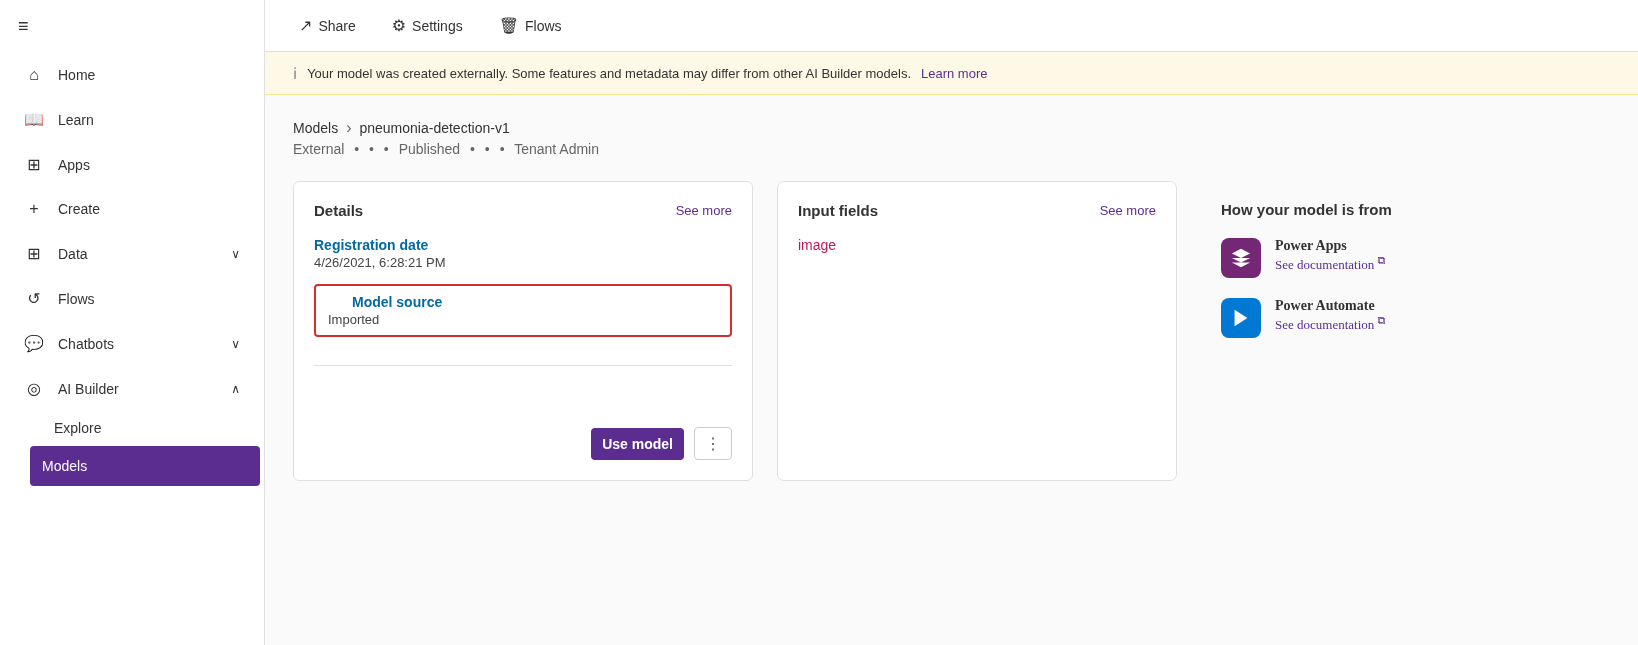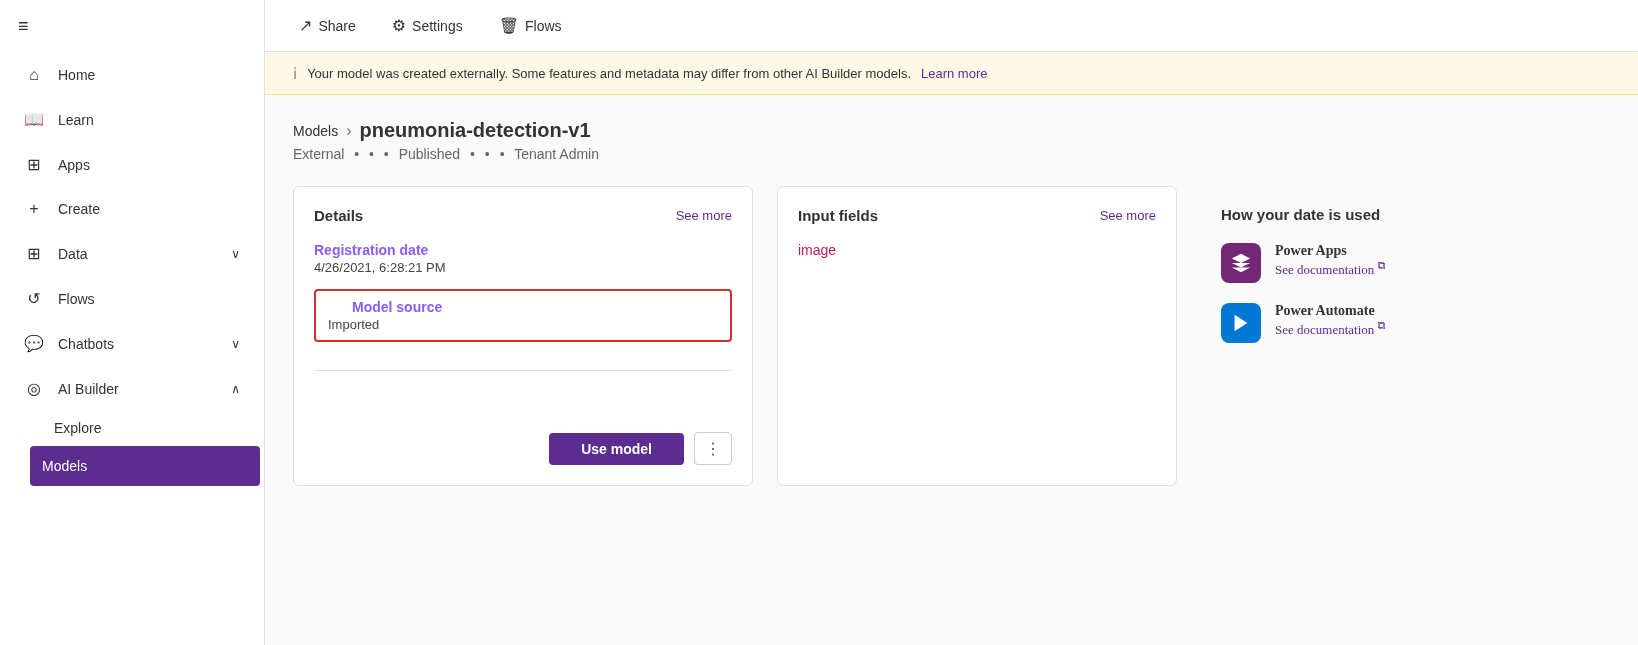--- a/index.html
+++ b/index.html
@@ -106,21 +106,21 @@
     .breadcrumb {
       display: flex;
       align-items: center;
       gap: 8px;
       font-size: 14px;
       color: #333;
       margin-bottom: 4px;
     }
     .breadcrumb .bread-link { color: #333; cursor: pointer; }
     .breadcrumb .separator { color: #666; font-size: 16px; }
-    .breadcrumb .bread-current { font-weight: 700; font-size: 20px; }
+    .breadcrumb .bread-current { font-weight: 400; font-size: 14px; }
 
     .page-subtitle {
       font-size: 14px;
       color: #666;
       margin-bottom: 24px;
     }
     .page-subtitle span { margin-right: 6px; }
     .page-subtitle span:not(:last-child)::after { content: ' •'; margin-left: 6px; }
 
     
@@ -145,21 +145,21 @@
 
     .card-header {
       display: flex;
       align-items: center;
       justify-content: space-between;
       margin-bottom: 18px;
     }
     .card-title { font-size: 15px; font-weight: 600; color: #333; }
     .card-see-more { color: #5c2d91; font-size: 13px; cursor: pointer; text-decoration: none; }
 
-    .field-label { font-size: 14px; font-weight: 700; color: #8b5cf6; margin-bottom: 2px; }
+    .field-label { font-size: 14px; font-weight: 700; color: #0369a1; margin-bottom: 2px; }
     .field-value { font-size: 13px; color: #444; margin-bottom: 14px; }
 
     
     .highlighted-field {
       border: 2px solid #d32f2f;
       border-radius: 4px;
       padding: 8px 12px;
       display: inline-block;
       margin-bottom: 16px;
     }
@@ -175,21 +175,21 @@
       gap: 10px;
       margin-top: auto;
       padding-top: 16px;
     }
 
     .use-model-btn {
       background: #5c2d91;
       color: #fff;
       border: none;
       border-radius: 4px;
-      padding: 8px 32px;
+      padding: 8px 11px;
       font-size: 14px;
       cursor: pointer;
       font-weight: 600;
     }
 
     .more-options-btn {
       background: none;
       border: 1px solid #ccc;
       border-radius: 4px;
       padding: 6px 10px;
@@ -352,21 +352,21 @@
 
       <div class="card card-input-fields">
         <div class="card-header">
           <span class="card-title">Input fields</span>
           <a href="#" class="card-see-more">See more</a>
         </div>
         <div class="input-field-item">image</div>
       </div>
 
       <div class="card card-how-used">
-        <div class="how-used-title">How your date is used</div>
+        <div class="how-used-title">How your model is from</div>
 
         <div class="how-used-item">
           <div class="how-used-icon-box icon-power-apps">
             <svg width="22" height="22" viewBox="0 0 24 24" fill="white">
               <path d="M12 2L2 7l10 5 10-5-10-5zM2 17l10 5 10-5M2 12l10 5 10-5"></path>
             </svg>
           </div>
           <div class="how-used-text">
             <div class="app-name">Power Apps</div>
             <div class="see-doc">

